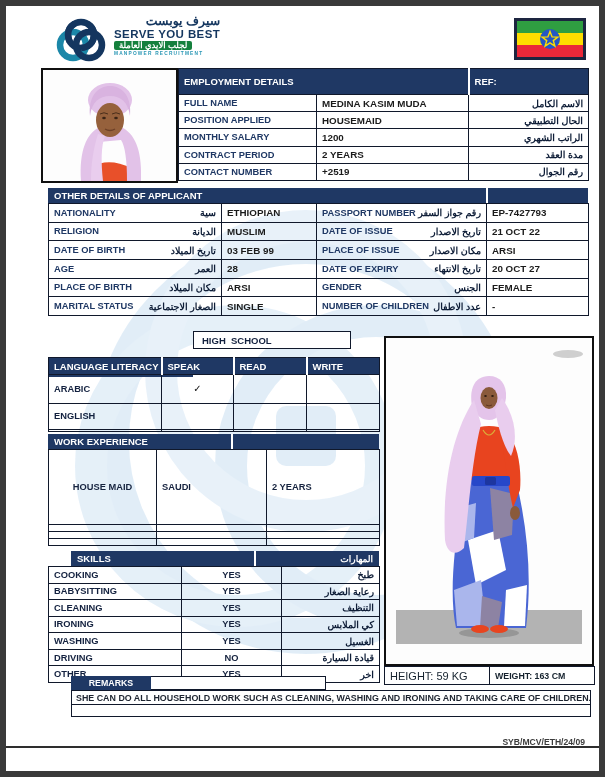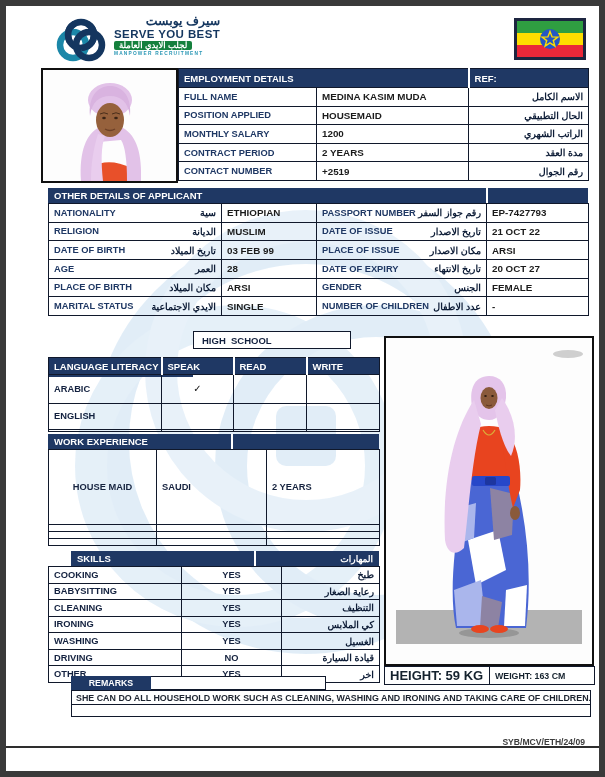--- a/index.html
+++ b/index.html
@@ -83,21 +83,21 @@
   </div>
 
   <div class="abs z" style="left:172px;top:62px;width:410px;height:113px;">
     <table>
       <colgroup>
           <col style="width:138px">
           <col style="width:152px">
           <col style="width:120px">
         </colgroup>
       <tbody>
-          <tr style="height:19px;">
+          <tr style="height:26px;">
         <td class="hd" colspan="2">EMPLOYMENT DETAILS</td>
         <td class="hd whiteDiv">REF:</td>
       </tr>
       <tr>
         <td class="lbl">FULL NAME</td>
         <td class="val">MEDINA KASIM MUDA</td>
         <td class="ar" style="text-align:right;">الاسم الكامل</td>
       </tr>
       <tr>
         <td class="lbl">POSITION APPLIED</td>
@@ -213,21 +213,21 @@
                 <span class="lbl">GENDER</span>
                 <span class="ar">الجنس</span>
               </div>
             </td>
         <td class="val">FEMALE</td>
       </tr>
       <tr>
         <td>
               <div class="dual">
                 <span class="lbl">MARITAL STATUS</span>
-                <span class="ar">الايدي الاجتماعية</span>
+                <span class="ar">الصغار الاجتماعية</span>
               </div>
             </td>
         <td class="val">SINGLE</td>
         <td>
               <div class="dual">
                 <span class="lbl">NUMBER OF CHILDREN</span>
                 <span class="ar">عدد الاطفال</span>
               </div>
             </td>
         <td class="val">-</td>
@@ -398,21 +398,21 @@
         <ellipse cx="113" cy="291" rx="9" ry="4" fill="#e8441f"></ellipse>
       </svg>
     </div>
     <table style="height:19px;margin-top:0;">
       <colgroup>
           <col style="width:105px">
           <col style="width:105px">
         </colgroup>
       <tbody>
           <tr>
-        <td style="font-weight:bold;color:#15222e;font-size:13px;">HEIGHT: 59 KG</td>
+        <td style="font-weight:normal;color:#15222e;font-size:11px;">HEIGHT: 59 KG</td>
         <td style="font-weight:bold;color:#15222e;font-size:8.8px;">WEIGHT: 163 CM</td>
       </tr>
     </tbody>
       </table>
   </div>
 
   <div class="abs z" style="left:65px;top:670px;width:520px;">
     <div style="display:flex;">
       <div class="hdrbar" style="width:80px;height:14px;font-size:8.8px;justify-content:center;">REMARKS</div>
       <div class="nb" style="width:175px;height:14px;border-left:none;background:#fff;"></div>

